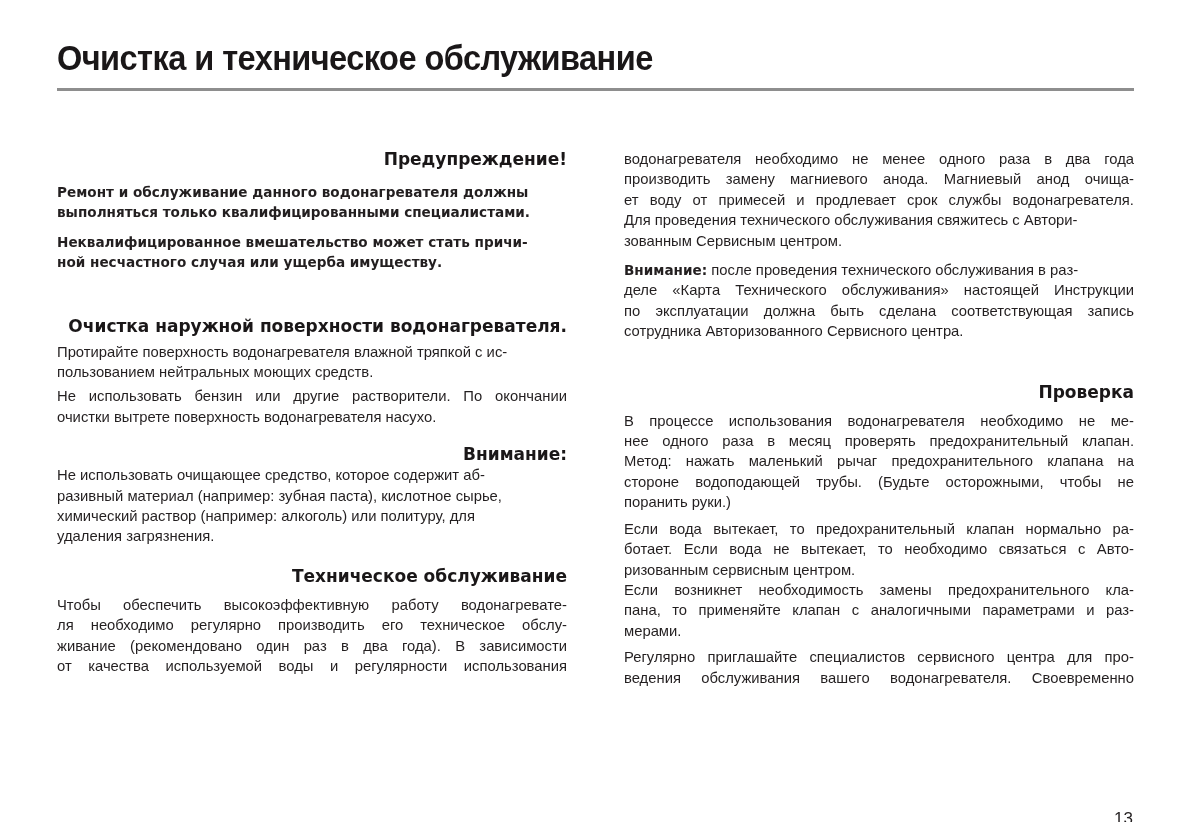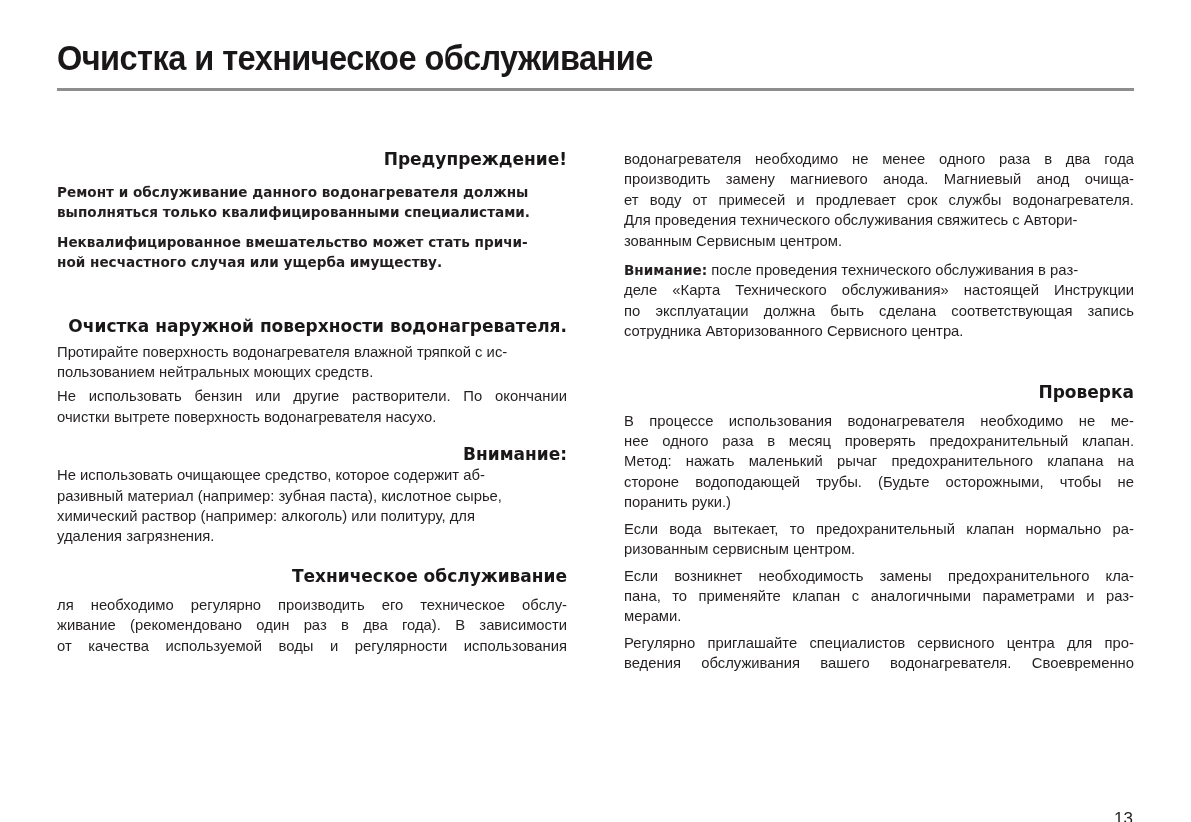--- a/index.html
+++ b/index.html
@@ -122,20 +122,21 @@
       <span class="line">Не использовать очищающее средство, которое содержит аб-</span>
       <span class="line">разивный материал (например: зубная паста), кислотное сырье,</span>
       <span class="line">химический раствор (например: алкоголь) или политуру, для</span>
       <span class="line">удаления загрязнения.</span>
     </p>
   </section>
 
   <section>
     <h2 class="h2" style="margin-top:19px;">Техническое обслуживание</h2>
     <p class="p" style="margin-top:9px;">
+      <span class="line j">Чтобы обеспечить высокоэффективную  работу водонагревате-</span>
       <span class="line j">ля необходимо регулярно производить его техническое обслу-</span>
       <span class="line j">живание (рекомендовано один раз в два года). В зависимости</span>
       <span class="line j">от качества используемой воды  и регулярности использования</span>
     </p>
   </section>
 </div>
 
 <div class="column col-right">
 
   <section>
@@ -161,23 +162,24 @@
     <h2 class="h2" style="margin-top:40px;">Проверка</h2>
     <p class="p" style="margin-top:9px;">
       <span class="line j">В процессе использования водонагревателя необходимо  не ме-</span>
       <span class="line j">нее одного раза в месяц проверять предохранительный клапан.</span>
       <span class="line j">Метод: нажать маленький рычаг предохранительного клапана на</span>
       <span class="line j">стороне водоподающей трубы. (Будьте осторожными, чтобы не</span>
       <span class="line">поранить руки.)</span>
     </p>
     <p class="p" style="margin-top:6px;">
       <span class="line j">Если вода вытекает, то предохранительный клапан нормально ра-</span>
+      <span class="line j">ботает. Если вода не вытекает, то необходимо  связаться с Авто-</span>
       <span class="line">ризованным сервисным центром.</span>
     </p>
-    <p class="p" style="margin-top:6px;">
+    <p class="p" style="">
       <span class="line j">Если возникнет необходимость замены предохранительного кла-</span>
       <span class="line j">пана, то применяйте клапан с аналогичными параметрами и раз-</span>
       <span class="line">мерами.</span>
     </p>
     <p class="p" style="margin-top:6px;">
       <span class="line j">Регулярно приглашайте специалистов сервисного центра для про-</span>
       <span class="line j">ведения обслуживания вашего водонагревателя.   Своевременно</span>
     </p>
   </section>
 </div>

